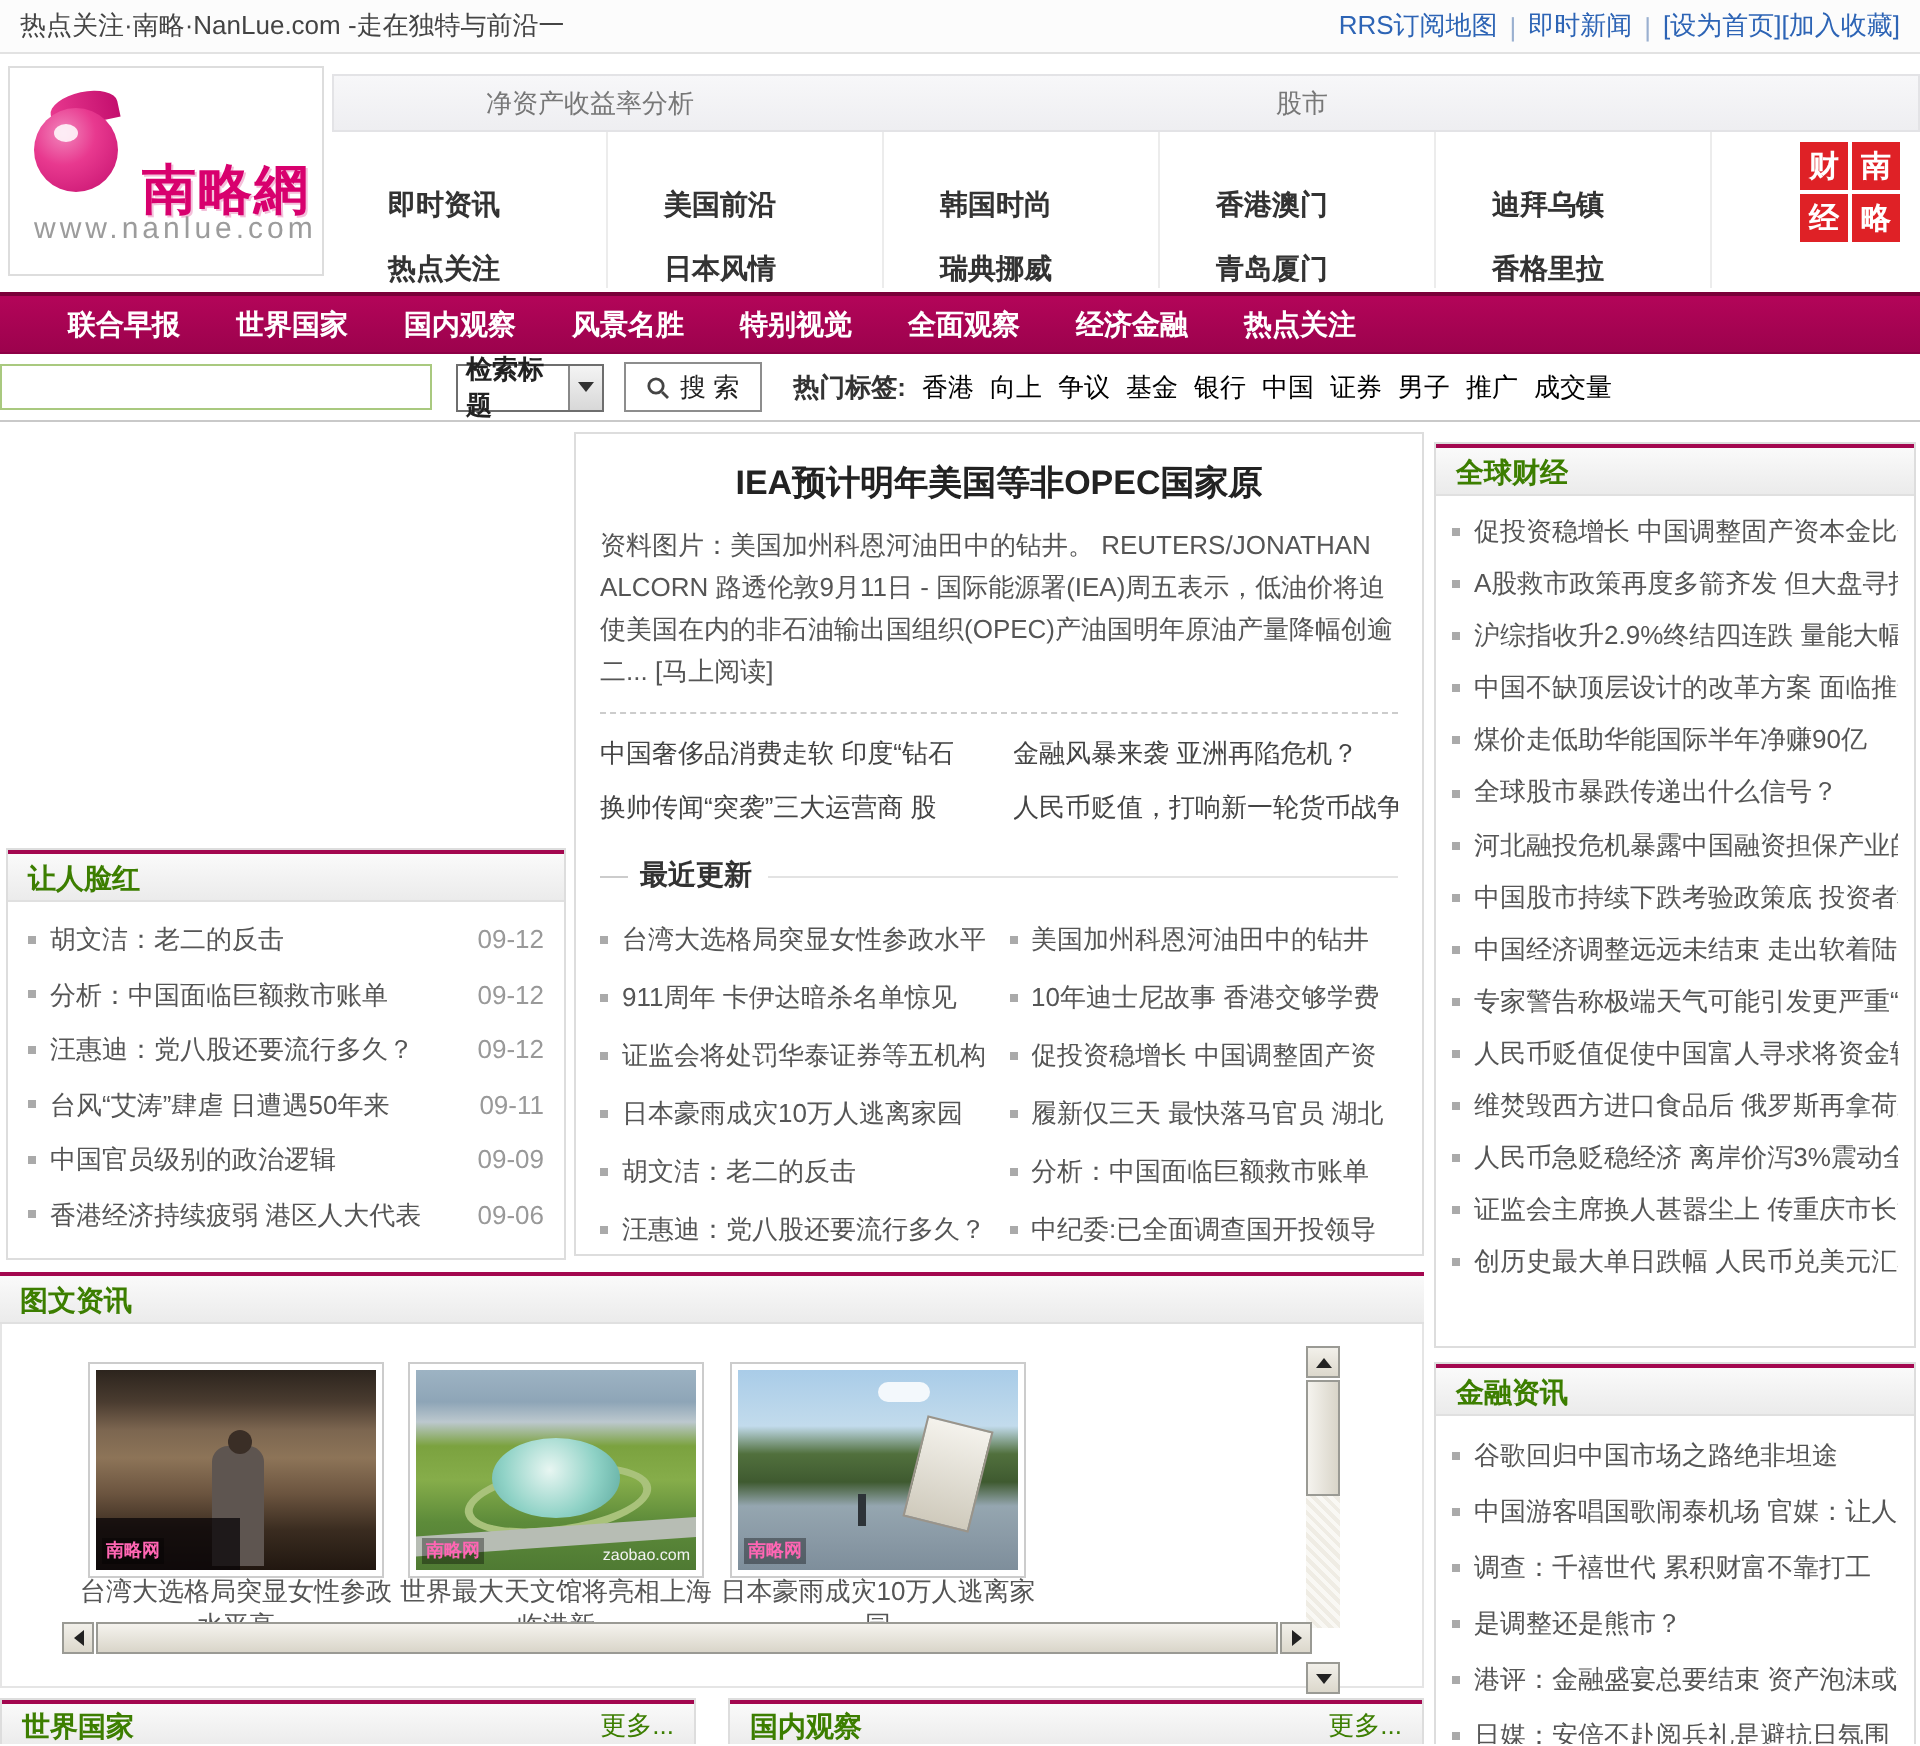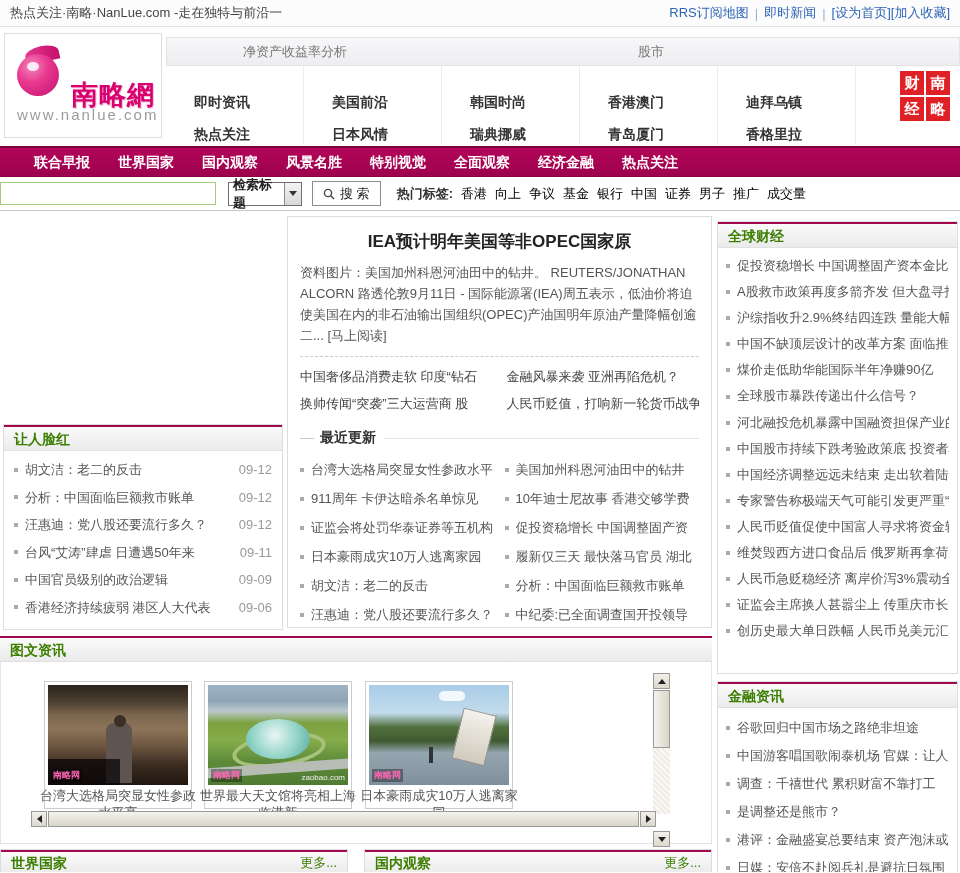--- a/index.html
+++ b/index.html
@@ -118,21 +118,21 @@
   #gf-box .list { padding:5px 8px 0; }
   #gf-box .li { line-height:26.1px; height:26.1px; }
   #fn-box { position:absolute; left:717px; top:470px; width:241px; height:240px; overflow:hidden; }
   #fn-box .list { padding:6px 8px 0; }
   #fn-box .li { line-height:28px; height:28px; }
 
   
   #photo-box { position:absolute; left:0; top:426px; width:712px; height:207px;
     border:1px solid #e5e5e5; border-top:none; }
   #photo-box .sec-head { margin:-1px -1px 0; }
-  .pcard { position:absolute; top:44px; width:148px; height:128px; border:1px solid #ccc;
+  .pcard { position:absolute; top:44px; width:148px; height:108px; border:1px solid #ccc;
     background:#fff; padding:3px; }
   .pimg { position:relative; width:140px; height:100px; overflow:hidden; }
   .wm { position:absolute; left:3px; bottom:3px; font-size:9px; color:#ff66b3; font-weight:bold;
     background:rgba(0,0,0,.35); padding:0 2px; }
   .wm2 { position:absolute; right:3px; bottom:3px; font-size:8px; color:#f2f2f2; }
   .pcap { position:absolute; top:150px; width:160px; height:40px; overflow:hidden;
     text-align:center; font-size:13px; line-height:17px; color:#555; }
   
   #img-hall { background:linear-gradient(180deg,#2c241d 0%,#4a3c30 16%,#7c6650 30%,
     #8d7458 44%,#6b543f 62%,#3a2c20 80%,#211710 100%); }

